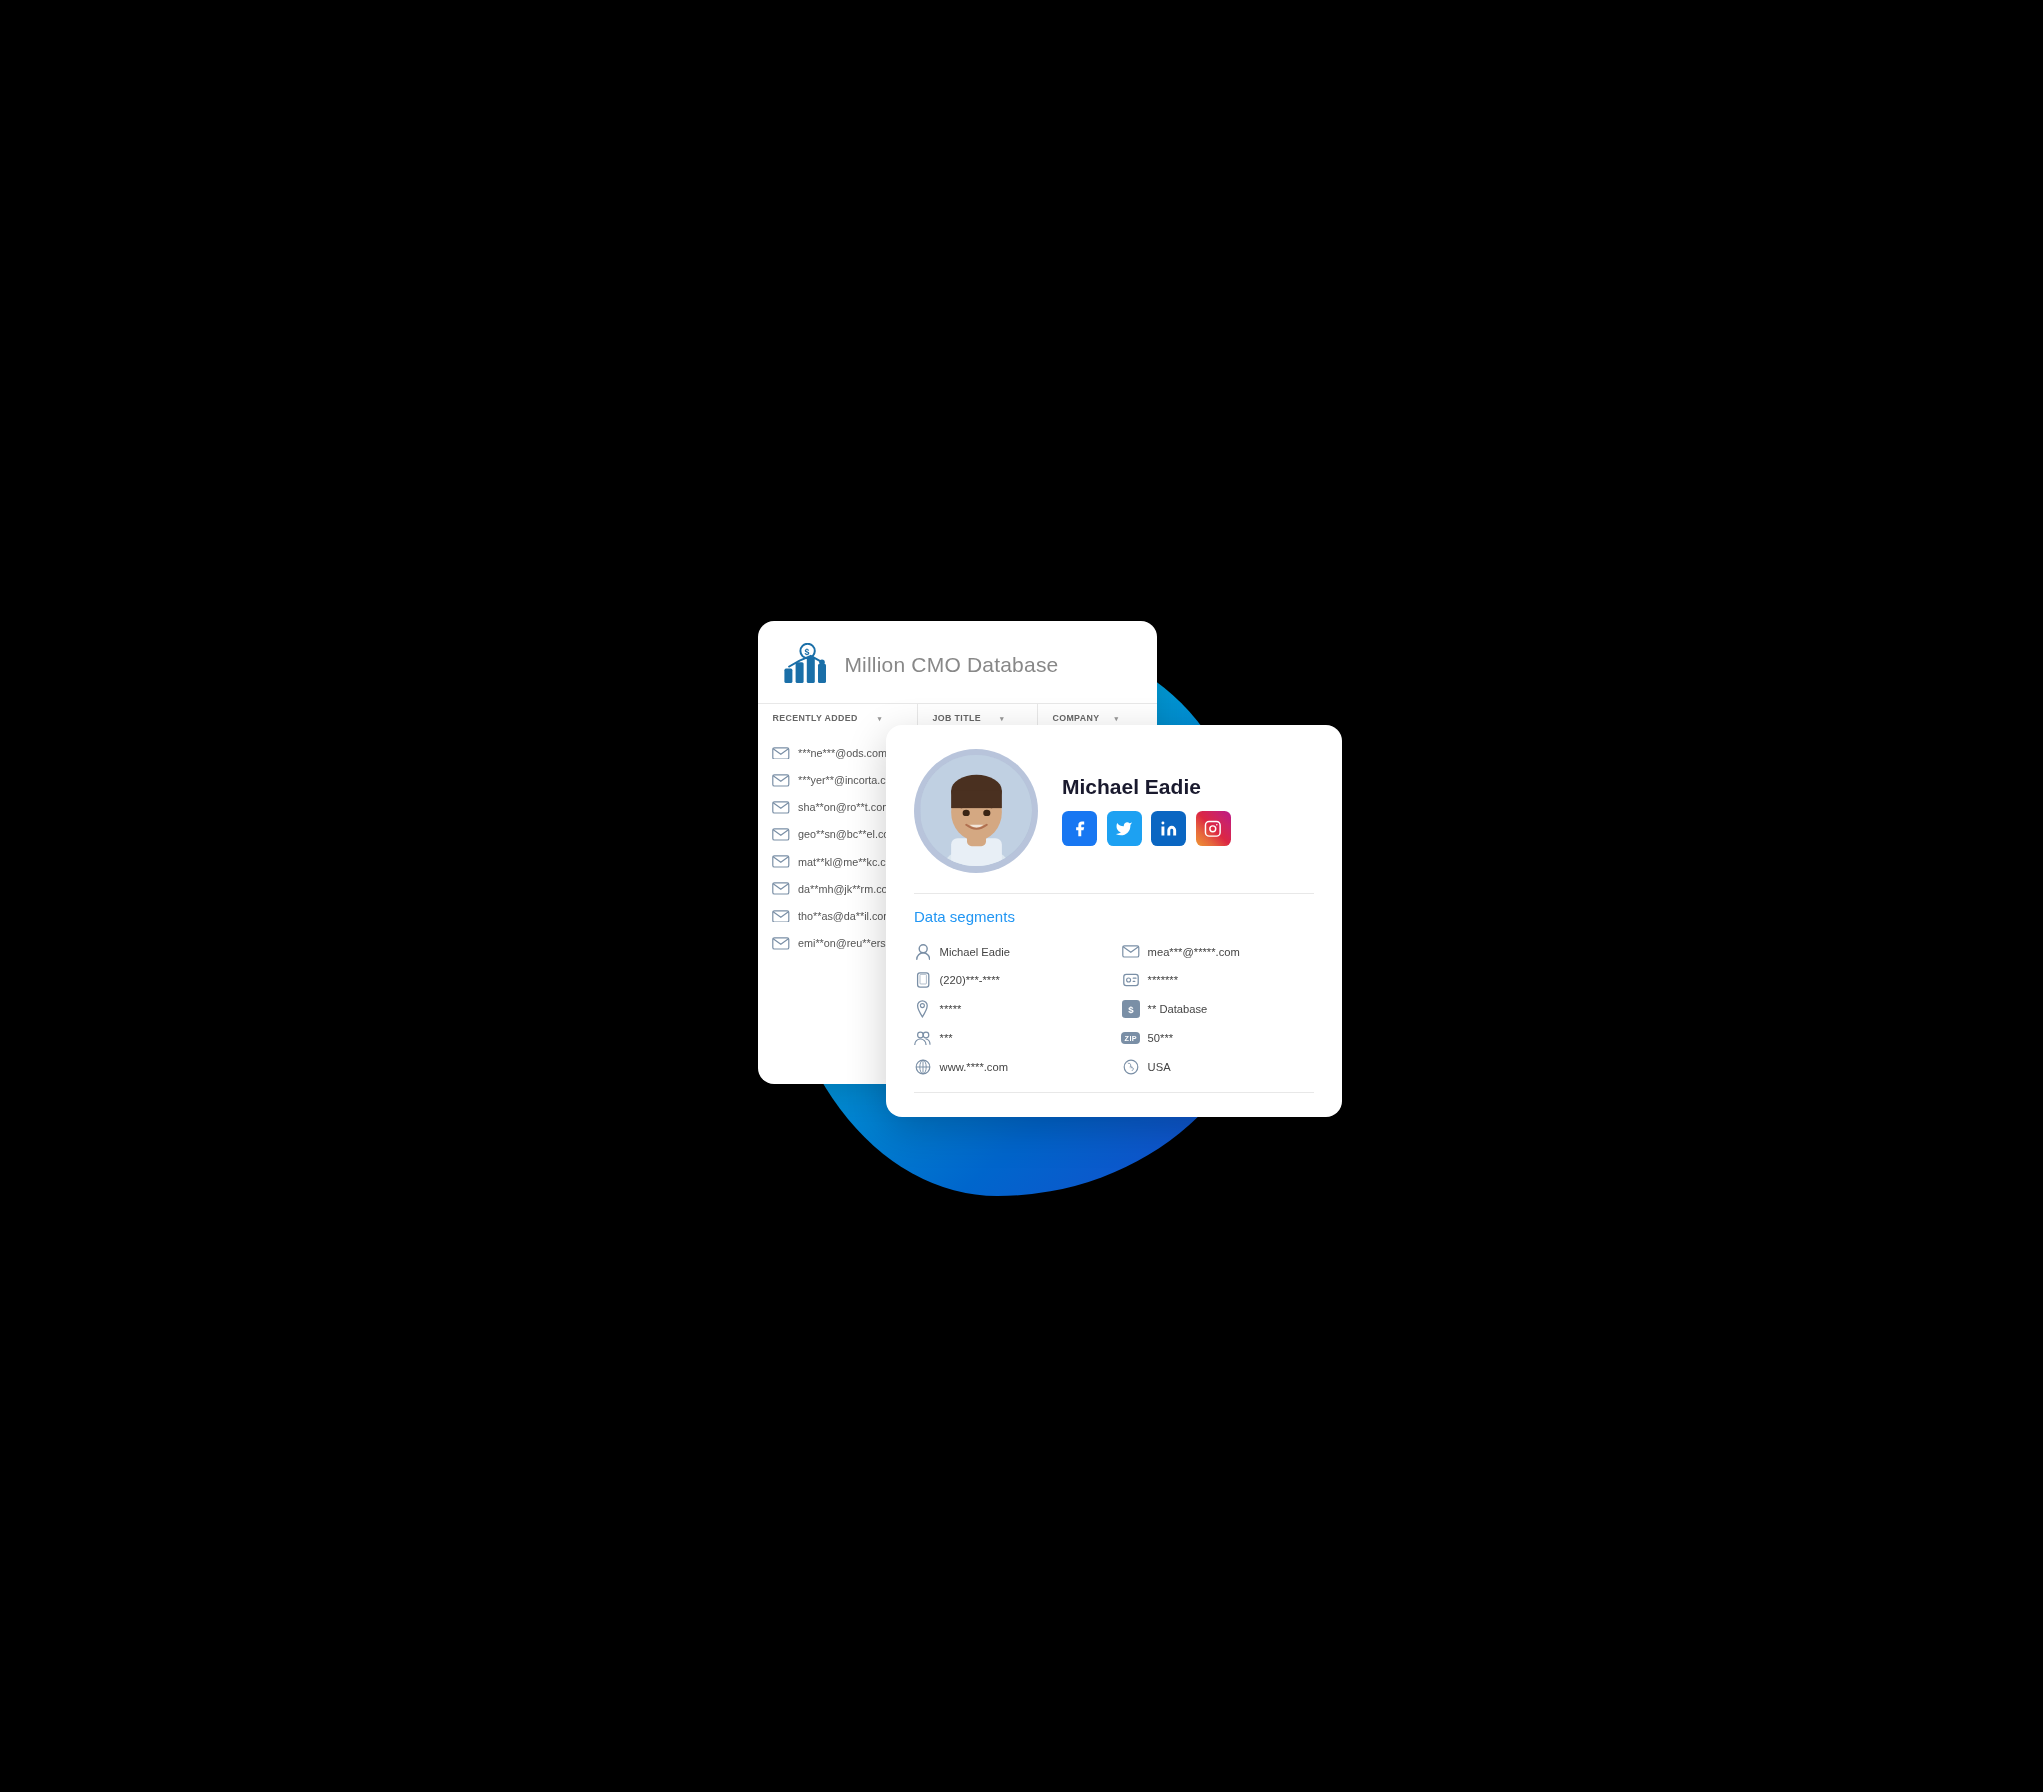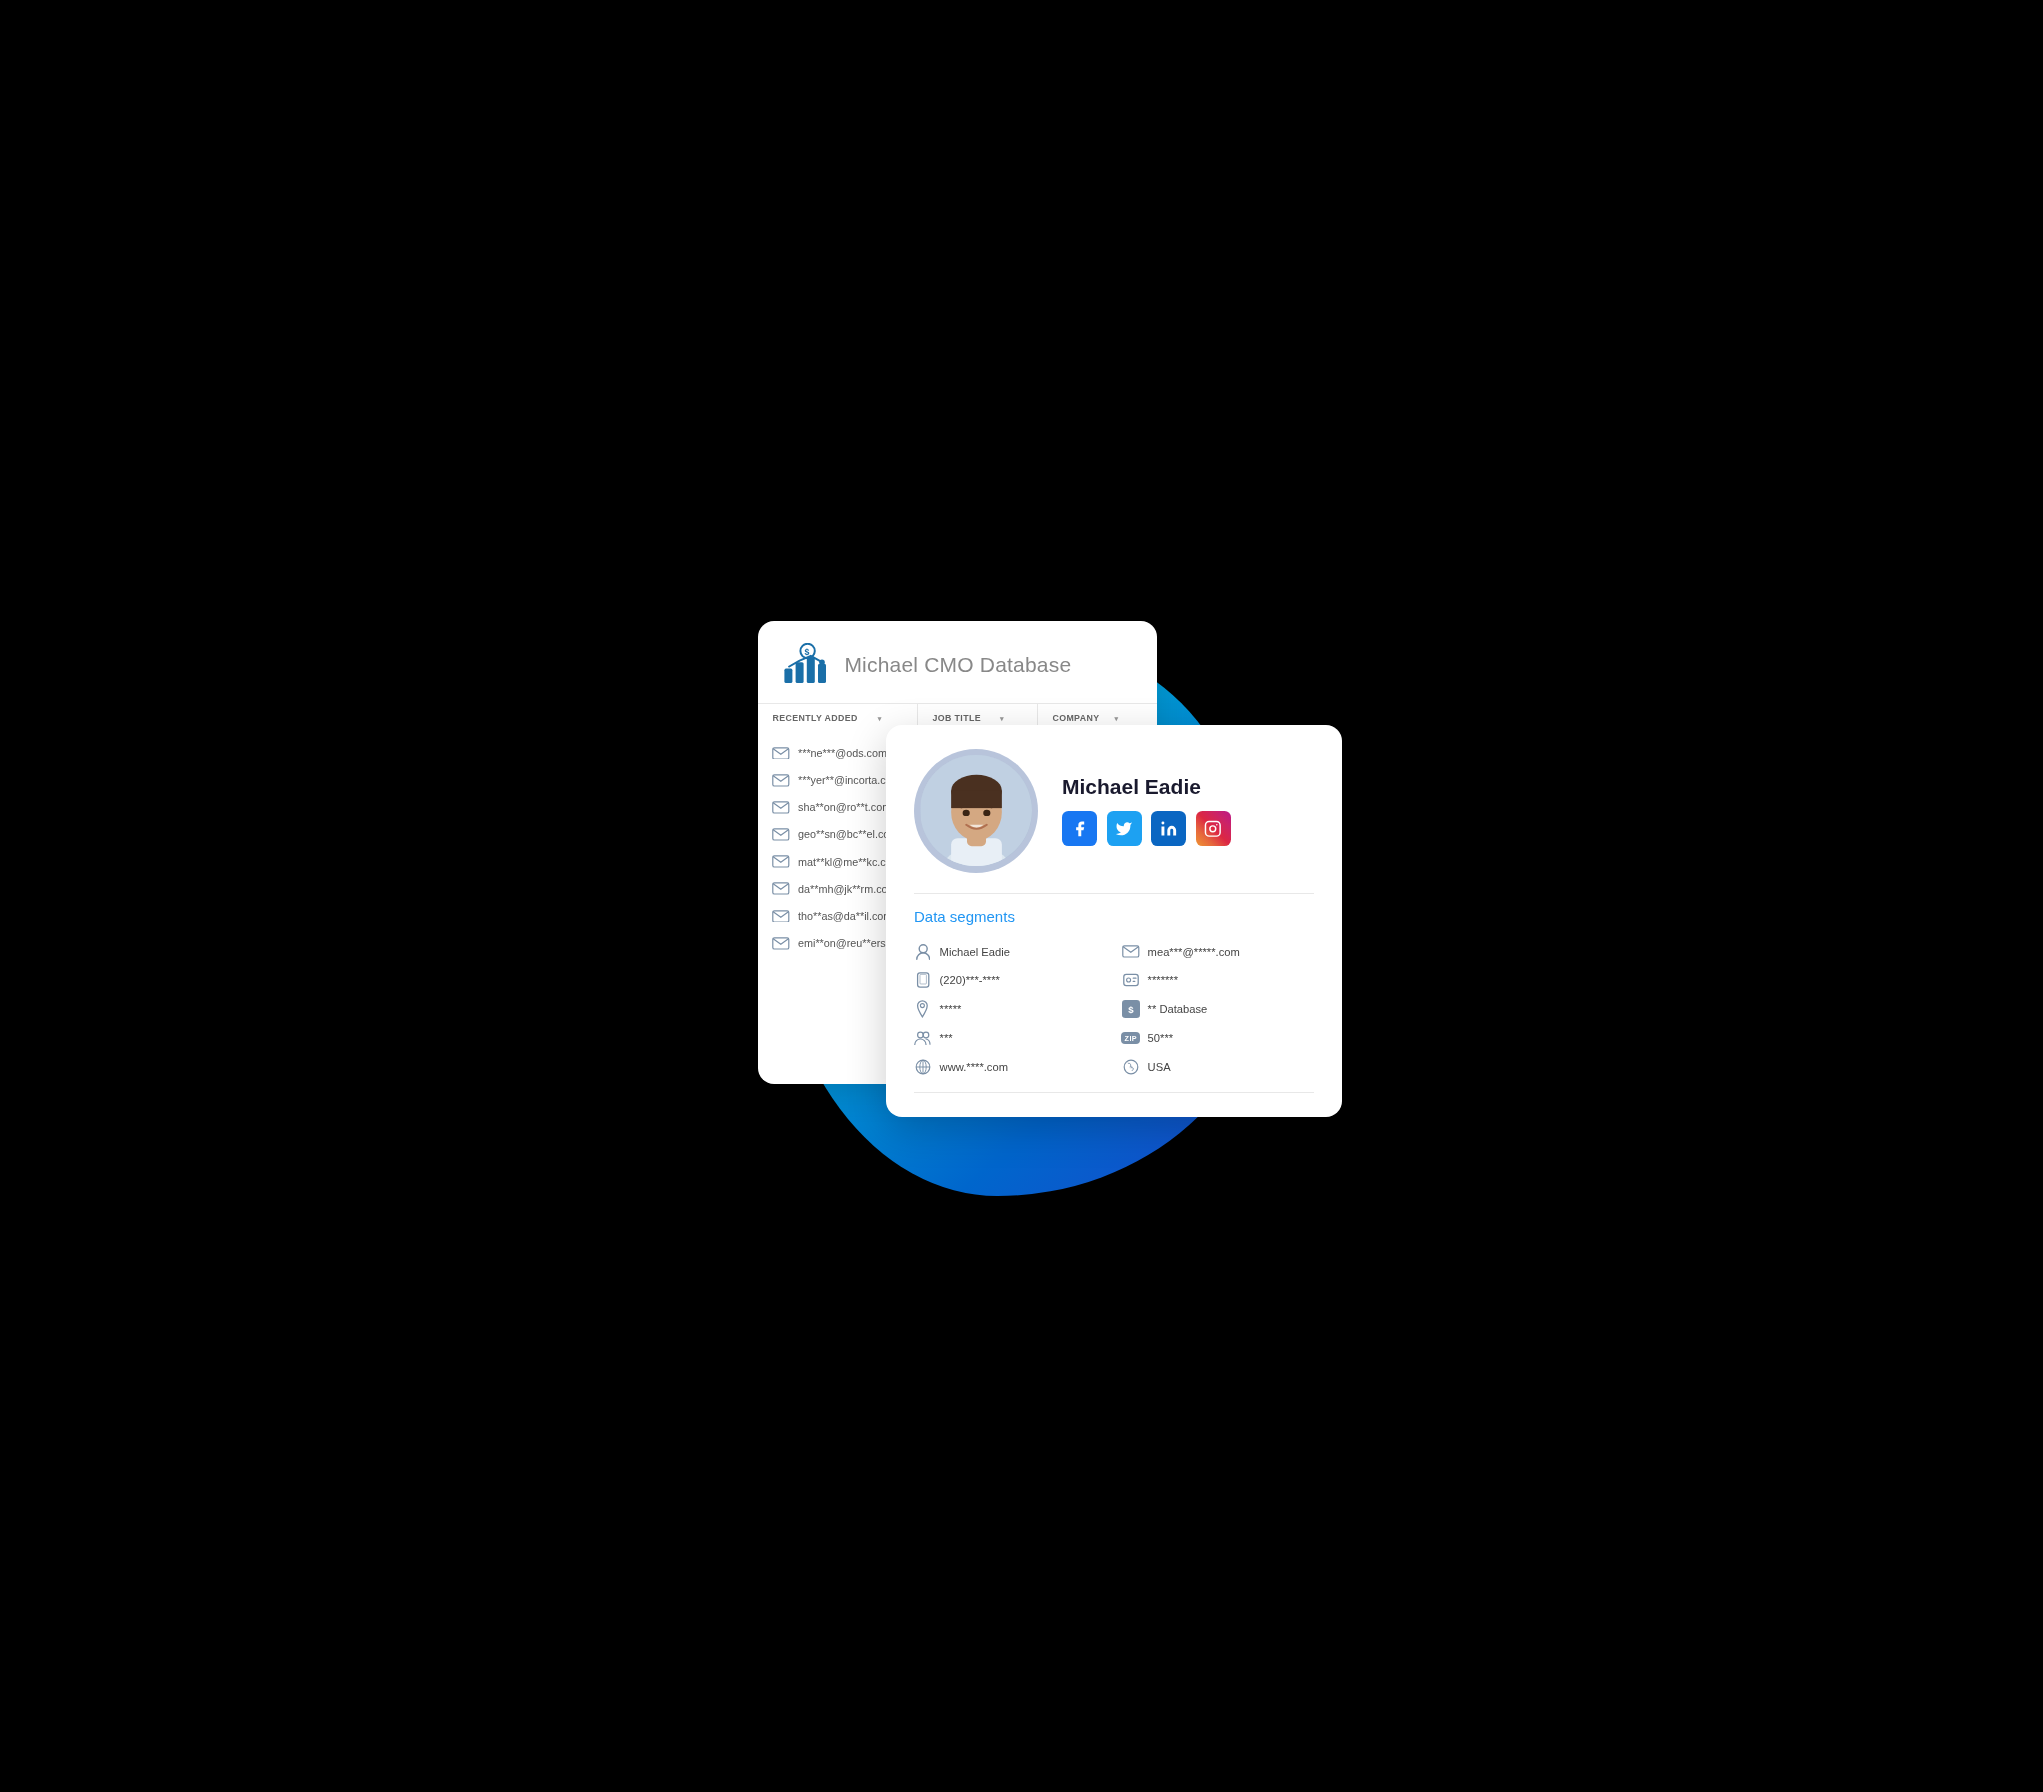--- a/index.html
+++ b/index.html
@@ -262,21 +262,21 @@
         <text x="28" y="15" font-size="11" fill="#1a6fa8" font-weight="bold">$</text>
 
         <rect x="3" y="32" width="10" height="18" rx="2" fill="#1a6fa8"></rect>
         <rect x="17" y="24" width="10" height="26" rx="2" fill="#1a6fa8"></rect>
         <rect x="31" y="18" width="10" height="32" rx="2" fill="#1a6fa8"></rect>
         <rect x="45" y="26" width="10" height="24" rx="2" fill="#1a6fa8"></rect>
 
         <polyline points="8,30 22,22 36,16 50,24" fill="none" stroke="#1a6fa8" stroke-width="2.5" stroke-linejoin="round"></polyline>
         <circle cx="50" cy="24" r="3.5" fill="#1a6fa8"></circle>
       </svg>
-      <h1 class="card-back-title">Michael CMO Database</h1>
+      <h1 class="card-back-title">Million CMO Database</h1>
     </div>
 
     <div class="table-header">
       <div class="col-recently">
         <span>RECENTLY ADDED</span>
         <span class="chevron">▾</span>
       </div>
       <div class="col-jobtitle">
         <span>JOB TITLE</span>
         <span class="chevron">▾</span>

